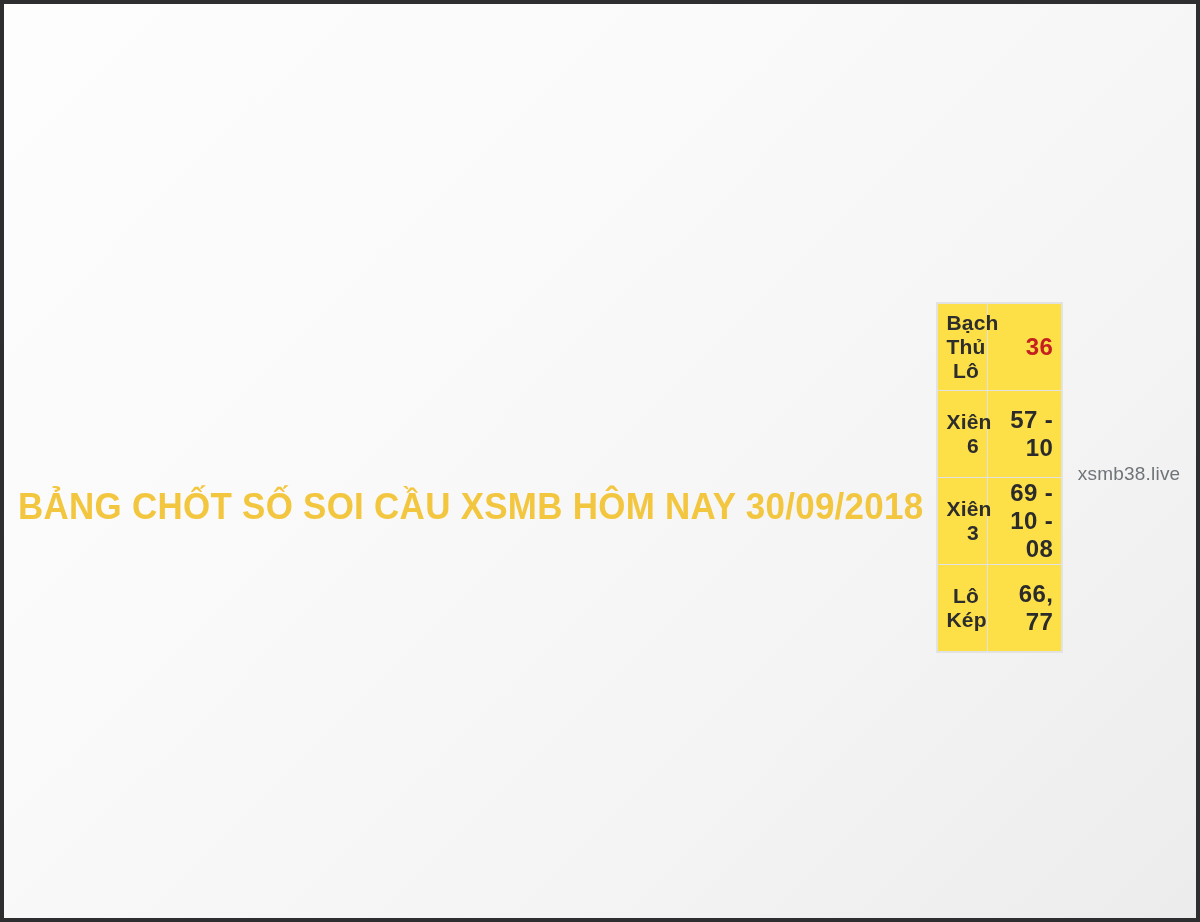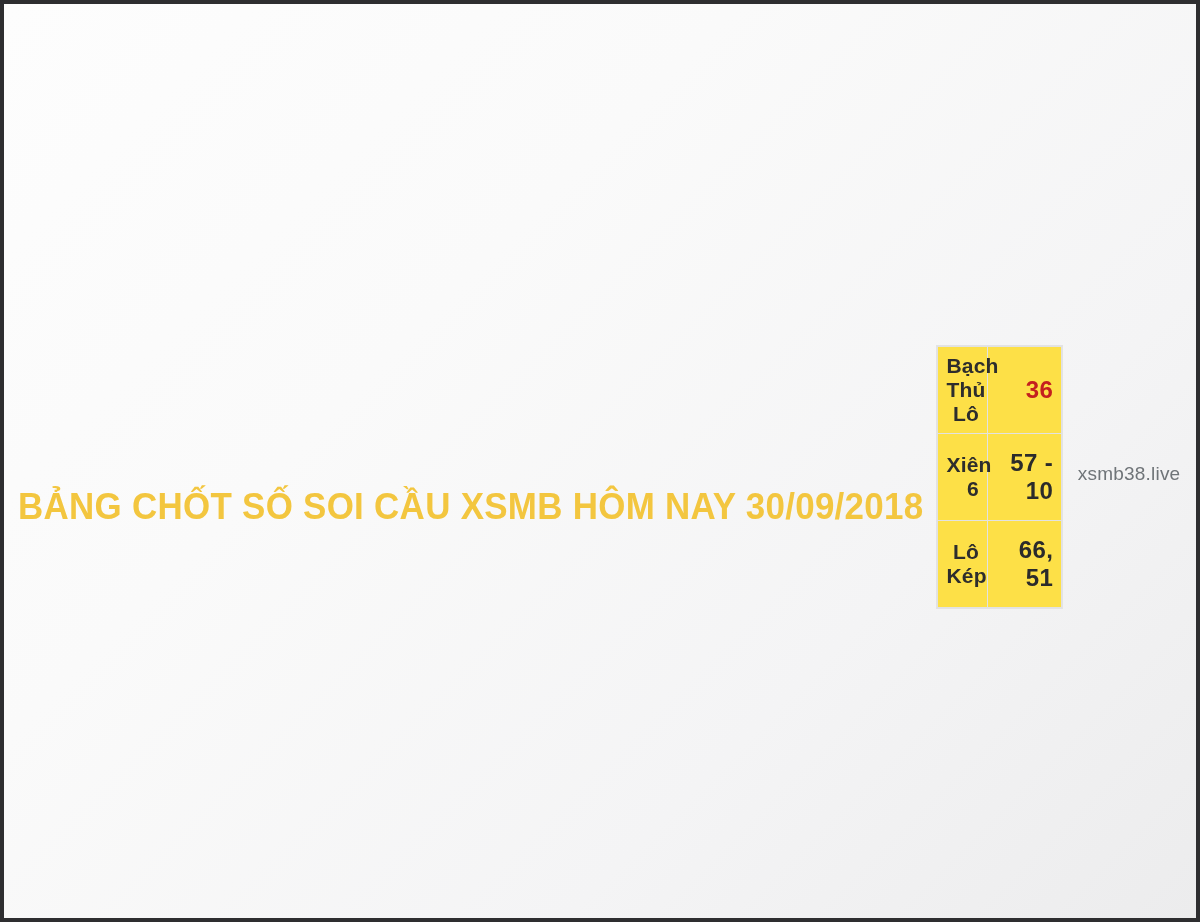--- a/index.html
+++ b/index.html
@@ -117,22 +117,26 @@
       <tbody>
           <tr>
             <td><span class="cell-label">Bạch Thủ Lô</span></td>
             <td><span class="cell-value red">36</span></td>
           </tr>
           <tr>
             <td><span class="cell-label">Xiên 6</span></td>
             <td><span class="cell-value">57 - 10</span></td>
           </tr>
           <tr>
+            <td><span class="cell-label">Xiên 3</span></td>
+            <td><span class="cell-value">69 - 10 - 08</span></td>
+          </tr>
+          <tr>
             <td><span class="cell-label">Lô Kép</span></td>
-            <td><span class="cell-value">66, 51</span></td>
+            <td><span class="cell-value">66, 77</span></td>
           </tr>
         </tbody>
     </table>
   </div>
 
   <div class="footer">
     <span class="footer-text">xsmb38.live</span>
   </div>
 
 </div>

